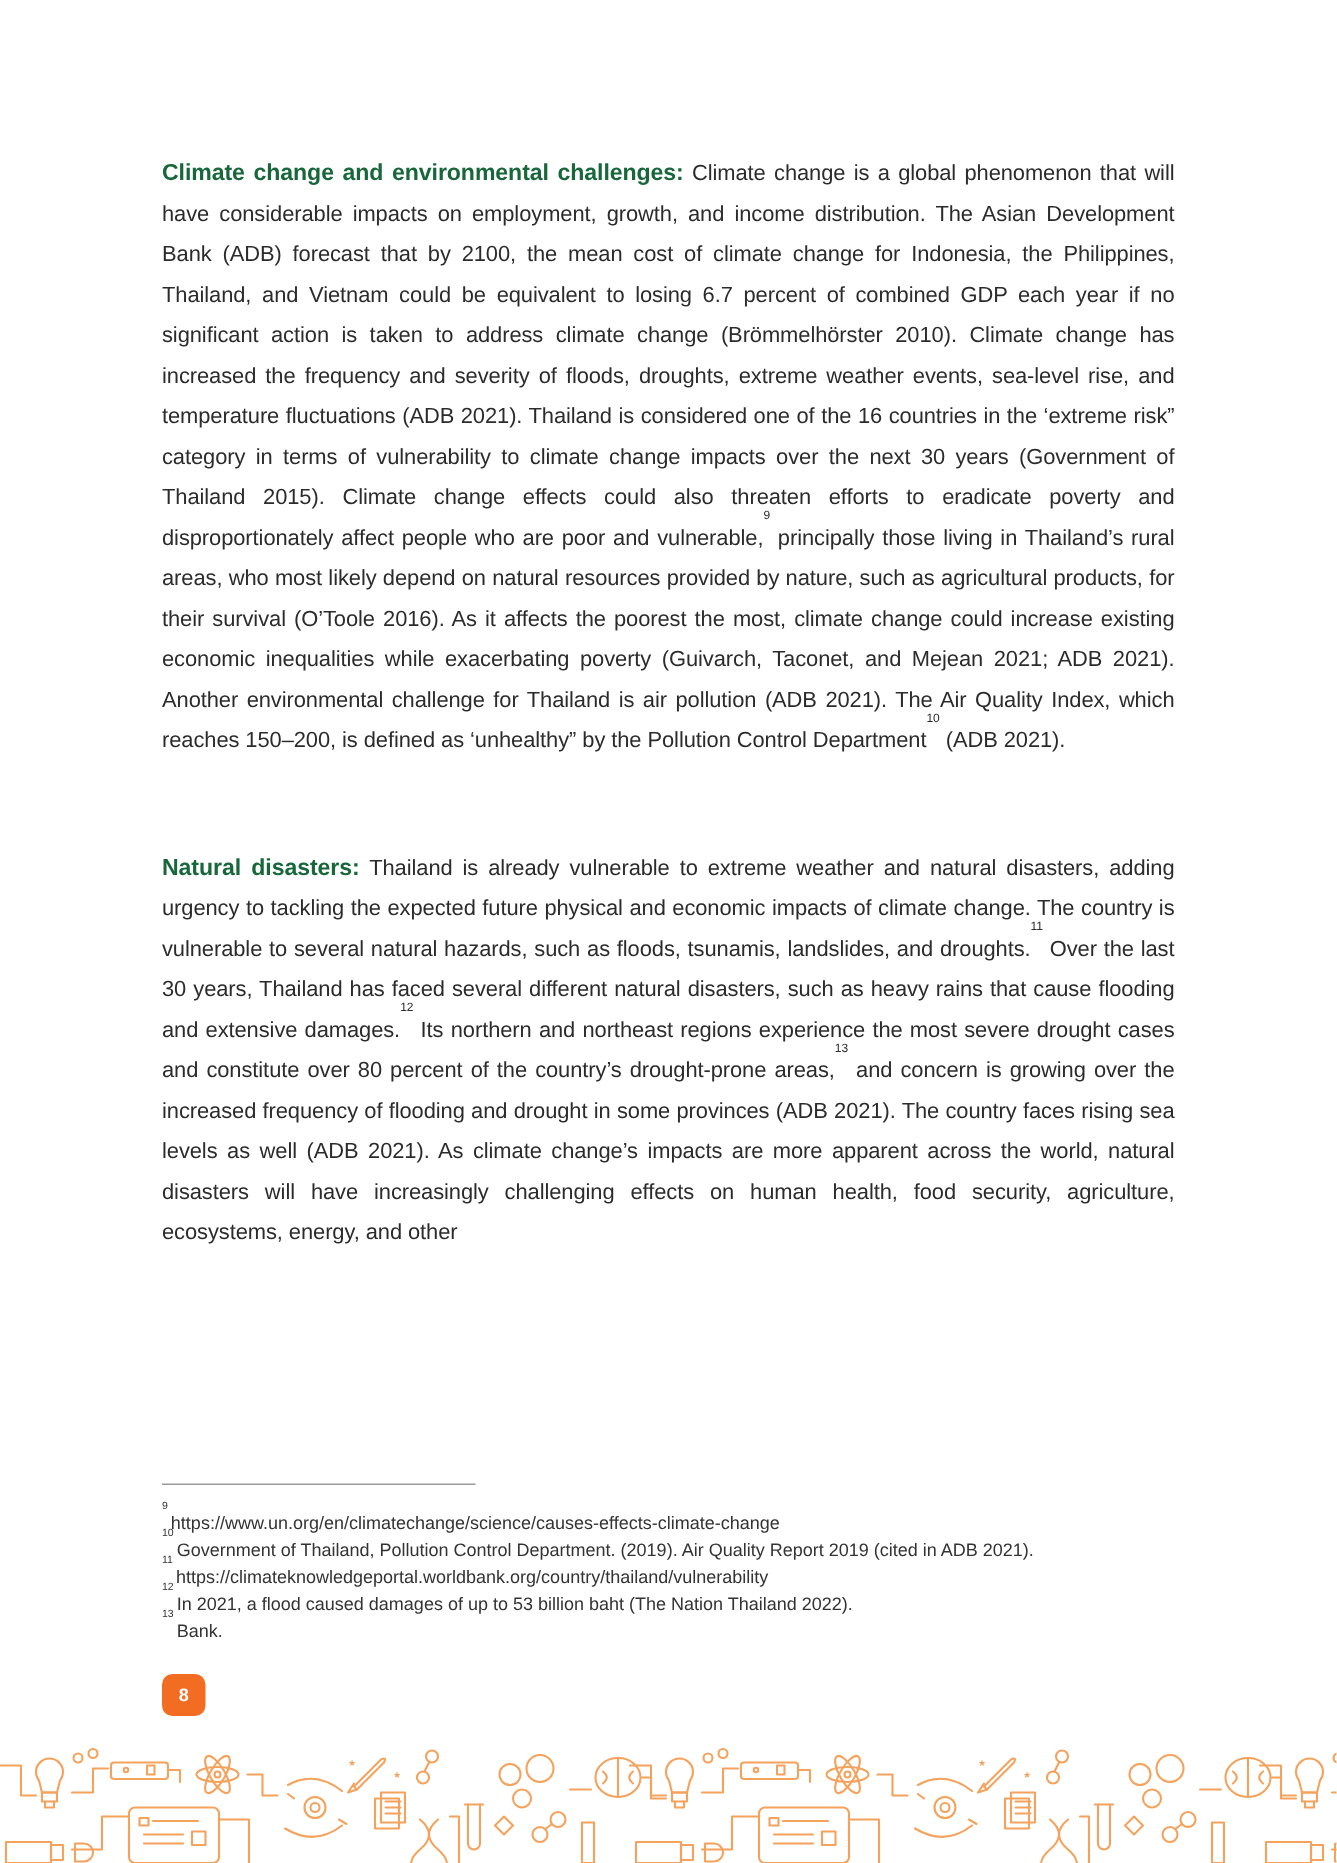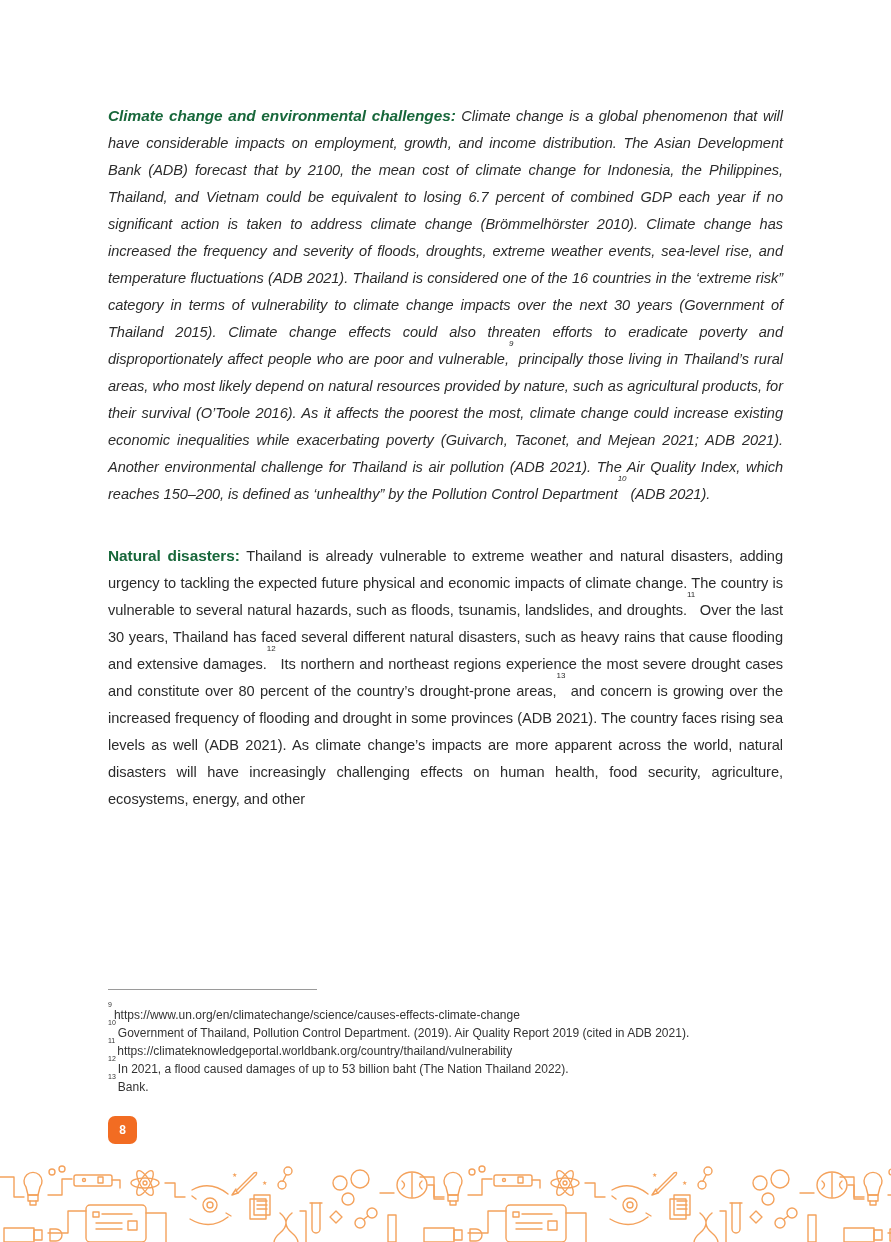--- a/index.html
+++ b/index.html
@@ -2,22 +2,22 @@
 <html><head>
 <meta charset="utf-8">
 <style>
   html, body { margin: 0; padding: 0; background: #ffffff; }
   body { width: 891px; height: 1242px; position: relative; overflow: hidden;
          font-family: "Liberation Sans", "DejaVu Sans", sans-serif; color: #2b2b2b; }
   .para { position: absolute; left: 108px; width: 675px; font-size: 14.6px; line-height: 27px;
           text-align: justify; letter-spacing: -0.05px; }
   .para .lead { color: #17673a; font-weight: bold; font-size: 15.4px; }
   sup { font-size: 8px; vertical-align: top; position: relative; top: -2px; line-height: 0; }
-  #p1 { top: 102px; font-style: italic; }
-  #p2 { top: 542px; }
+  #p1 { top: 102px; }
+  #p2 { top: 565px; }
   .rule { position: absolute; left: 108px; top: 989px; width: 209px; height: 1px; background: #9a9a9a; }
   .footnotes { position: absolute; left: 108px; top: 1006px; font-size: 12px; line-height: 18px; color: #333; }
   .footnotes .fn sup { font-size: 7px; top: -1px; margin-right: 2px; }
   .page-num { position: absolute; left: 108px; top: 1116px; width: 29px; height: 28px; background: #f26c22;
               border-radius: 7px; color: #fff; font-weight: bold; font-size: 12px; display: flex;
               align-items: center; justify-content: center; }
   .border-art { position: absolute; left: 0; top: 1155px; width: 891px; height: 87px; }
 </style>
 </head>
 <body>

